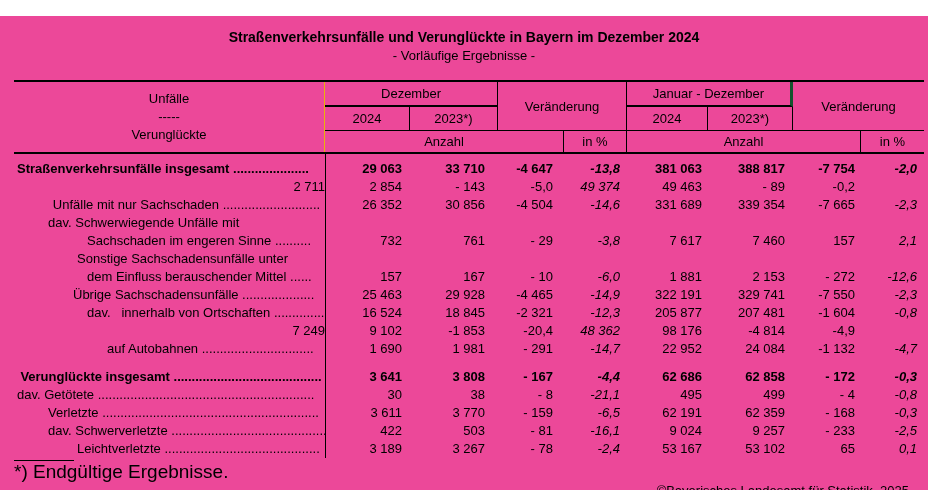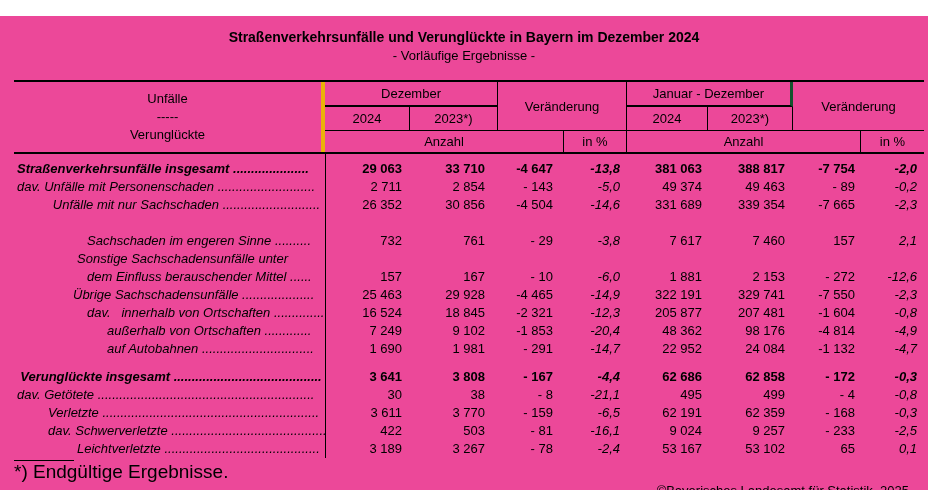--- a/index.html
+++ b/index.html
@@ -14,21 +14,21 @@
 
   
   .thead {
     display:grid;
     grid-template-columns:311px 85px 88px 65px 64px 81px 85px 67px 64px;
     grid-template-rows:25px 24px 21px;
     border-top:2px solid #000;
     border-bottom:2px solid #000;
   }
   .hc { display:flex; align-items:center; justify-content:center; text-align:center; }
-  .h-stub   { grid-area:1/1/4/2; border-right:4px solid #eab308; flex-direction:column; line-height:18px; }
+  .h-stub   { grid-area:1/1/4/2; border-right:1px solid #eab308; flex-direction:column; line-height:18px; }
   .h-dez    { grid-area:1/2/2/4; border-right:1px solid #000; border-bottom:2px solid #000; }
   .h-ver1   { grid-area:1/4/3/6; border-right:1px solid #000; border-bottom:1px solid #000; }
   .h-jd     { grid-area:1/6/2/8; border-right:3px solid #14532d; border-bottom:2px solid #000; }
   .h-ver2   { grid-area:1/8/3/10; border-bottom:1px solid #000; }
   .h-y1d    { grid-area:2/2/3/3; border-right:1px solid #000; border-bottom:1px solid #000; }
   .h-y2d    { grid-area:2/3/3/4; border-right:1px solid #000; border-bottom:1px solid #000; }
   .h-y1j    { grid-area:2/6/3/7; border-right:1px solid #000; border-bottom:1px solid #000; }
   .h-y2j    { grid-area:2/7/3/8; border-right:1px solid #000; border-bottom:1px solid #000; }
   .h-anz1   { grid-area:3/2/4/5; }
   .h-pct1   { grid-area:3/5/4/6; border-left:1px solid #000; border-right:1px solid #000; }
@@ -40,21 +40,21 @@
   .tbody::before { 
     content:""; position:absolute; left:311px; top:0; bottom:0; width:1px; background:#000;
   }
   .trow {
     display:grid;
     grid-template-columns:311px 85px 88px 65px 64px 81px 85px 67px 64px;
     height:18px; line-height:18px;
   }
   .trow.spacer { height:10px; }
   .trow.bold { font-weight:bold; }
-  .cell.label { white-space:pre; overflow:hidden;font-style:italic; }
+  .cell.label { white-space:pre; overflow:hidden; }
   .cell.num { text-align:right; white-space:pre; }
   .trow .num:nth-child(2) { padding-right:8px; }
   .trow .num:nth-child(3) { padding-right:13px; }
   .trow .num:nth-child(4) { padding-right:10px; }
   .trow .num:nth-child(5) { padding-right:7px; font-style:italic; }
   .trow .num:nth-child(6) { padding-right:6px; }
   .trow .num:nth-child(7) { padding-right:8px; }
   .trow .num:nth-child(8) { padding-right:5px; }
   .trow .num:nth-child(9) { padding-right:7px; font-style:italic; }
 
@@ -101,21 +101,20 @@
     <div class="cell num">29 063</div>
     <div class="cell num">33 710</div>
     <div class="cell num">-4 647</div>
     <div class="cell num">-13,8</div>
     <div class="cell num">381 063</div>
     <div class="cell num">388 817</div>
     <div class="cell num">-7 754</div>
     <div class="cell num">-2,0</div>
   </div>
         <div class="trow">
-    <div class="cell label" style="padding-left: 3px;">dav. Unfälle mit Personenschaden ...........................</div>
     <div class="cell num">2 711</div>
     <div class="cell num">2 854</div>
     <div class="cell num">- 143</div>
     <div class="cell num">-5,0</div>
     <div class="cell num">49 374</div>
     <div class="cell num">49 463</div>
     <div class="cell num">- 89</div>
     <div class="cell num">-0,2</div>
   </div>
         <div class="trow">
@@ -123,20 +122,21 @@
     <div class="cell num">26 352</div>
     <div class="cell num">30 856</div>
     <div class="cell num">-4 504</div>
     <div class="cell num">-14,6</div>
     <div class="cell num">331 689</div>
     <div class="cell num">339 354</div>
     <div class="cell num">-7 665</div>
     <div class="cell num">-2,3</div>
   </div>
         <div class="trow">
+    <div class="cell label" style="padding-left: 34px;">dav. Schwerwiegende Unfälle mit</div>
     <div class="cell num"></div>
     <div class="cell num"></div>
     <div class="cell num"></div>
     <div class="cell num"></div>
     <div class="cell num"></div>
     <div class="cell num"></div>
     <div class="cell num"></div>
     <div class="cell num"></div>
   </div>
         <div class="trow">
@@ -188,21 +188,20 @@
     <div class="cell num">16 524</div>
     <div class="cell num">18 845</div>
     <div class="cell num">-2 321</div>
     <div class="cell num">-12,3</div>
     <div class="cell num">205 877</div>
     <div class="cell num">207 481</div>
     <div class="cell num">-1 604</div>
     <div class="cell num">-0,8</div>
   </div>
         <div class="trow">
-    <div class="cell label" style="padding-left: 93px;">außerhalb von Ortschaften .............</div>
     <div class="cell num">7 249</div>
     <div class="cell num">9 102</div>
     <div class="cell num">-1 853</div>
     <div class="cell num">-20,4</div>
     <div class="cell num">48 362</div>
     <div class="cell num">98 176</div>
     <div class="cell num">-4 814</div>
     <div class="cell num">-4,9</div>
   </div>
         <div class="trow">

